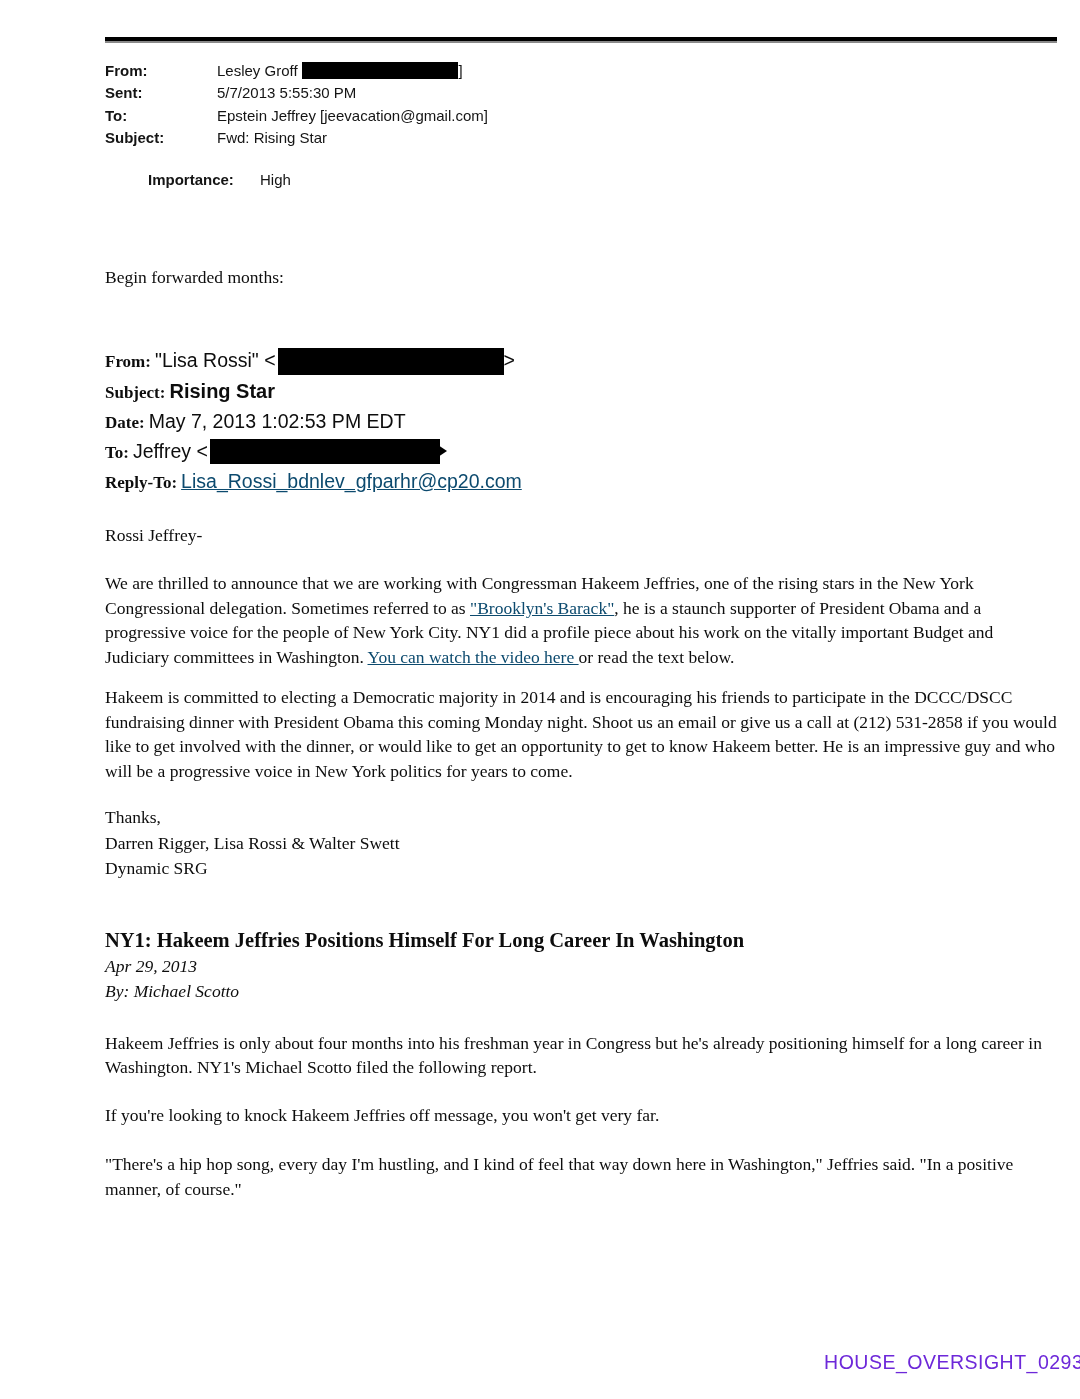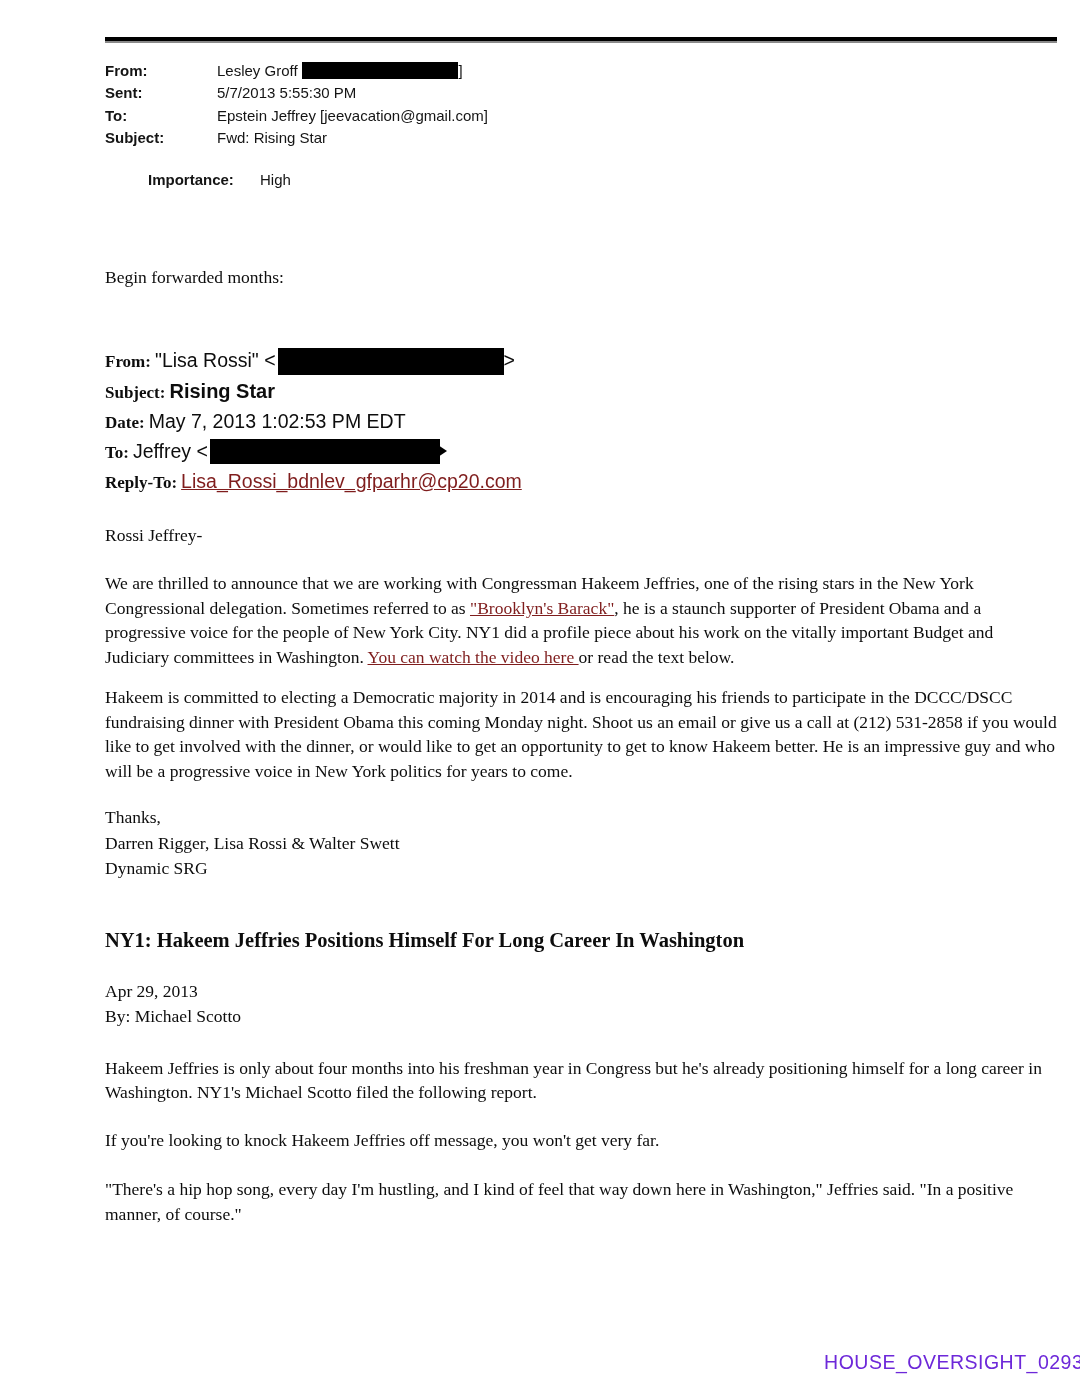--- a/index.html
+++ b/index.html
@@ -100,21 +100,21 @@
   }
   .fwd-value {
     font-family: "Liberation Sans", "DejaVu Sans", sans-serif;
     font-size: 19.5px;
   }
   .fwd-value.bold {
     font-weight: bold;
     font-size: 20px;
   }
   a.doc-link, a.doc-link:visited {
-    color: #7f1d1d;
+    color: #0c4a6e;
     cursor: pointer;
   }
   .fwd a.doc-link {
     font-family: "Liberation Sans", "DejaVu Sans", sans-serif;
     font-size: 19.5px;
   }
   
   .bodytext {
     font-size: 17.5px;
     line-height: 24.5px;
@@ -124,21 +124,21 @@
   .p1 { margin-top: 24px; }
   .p2 { margin-top: 16px; }
   .sig { margin-top: 22px; line-height: 25.5px; }
   
   .headline {
     margin: 45px 0 0 0;
     font-size: 20.5px;
     font-weight: bold;
     line-height: 27px;
   }
-  .dateblock { margin-top: 25px; line-height: 25px; }
+  .dateblock { line-height: 25px; font-style: italic; }
   .ap1 { margin-top: 27px; }
   .ap2 { margin-top: 23px; }
   .ap3 { margin-top: 25px; }
   
   .bates {
     position: absolute;
     top: 1351px;
     right: 14px;
     font-family: "Liberation Sans", "DejaVu Sans", sans-serif;
     font-size: 19.5px;

